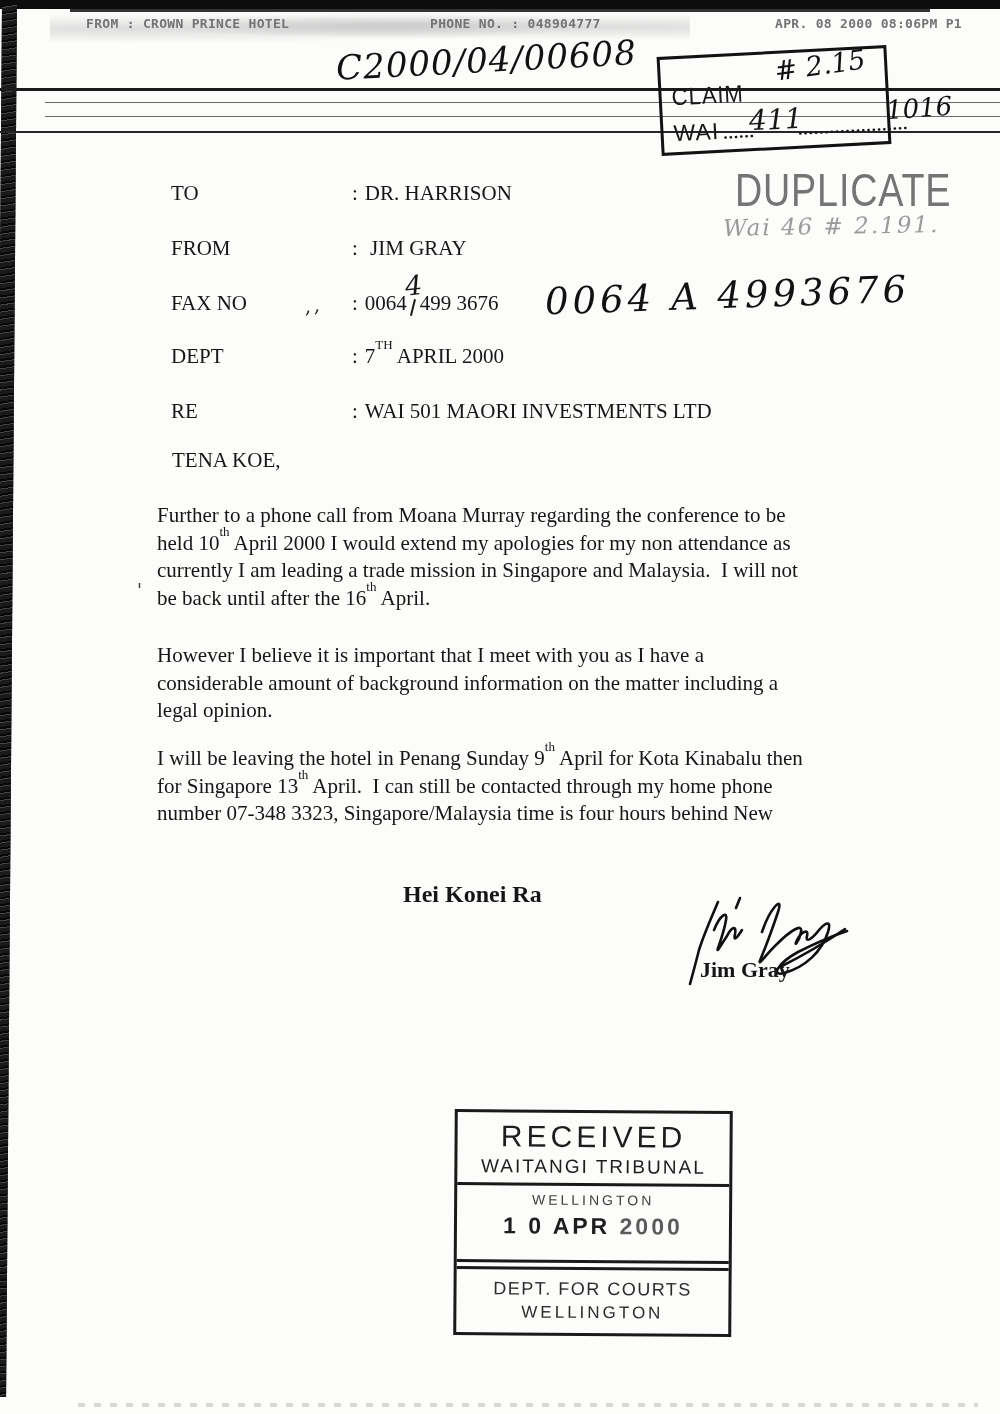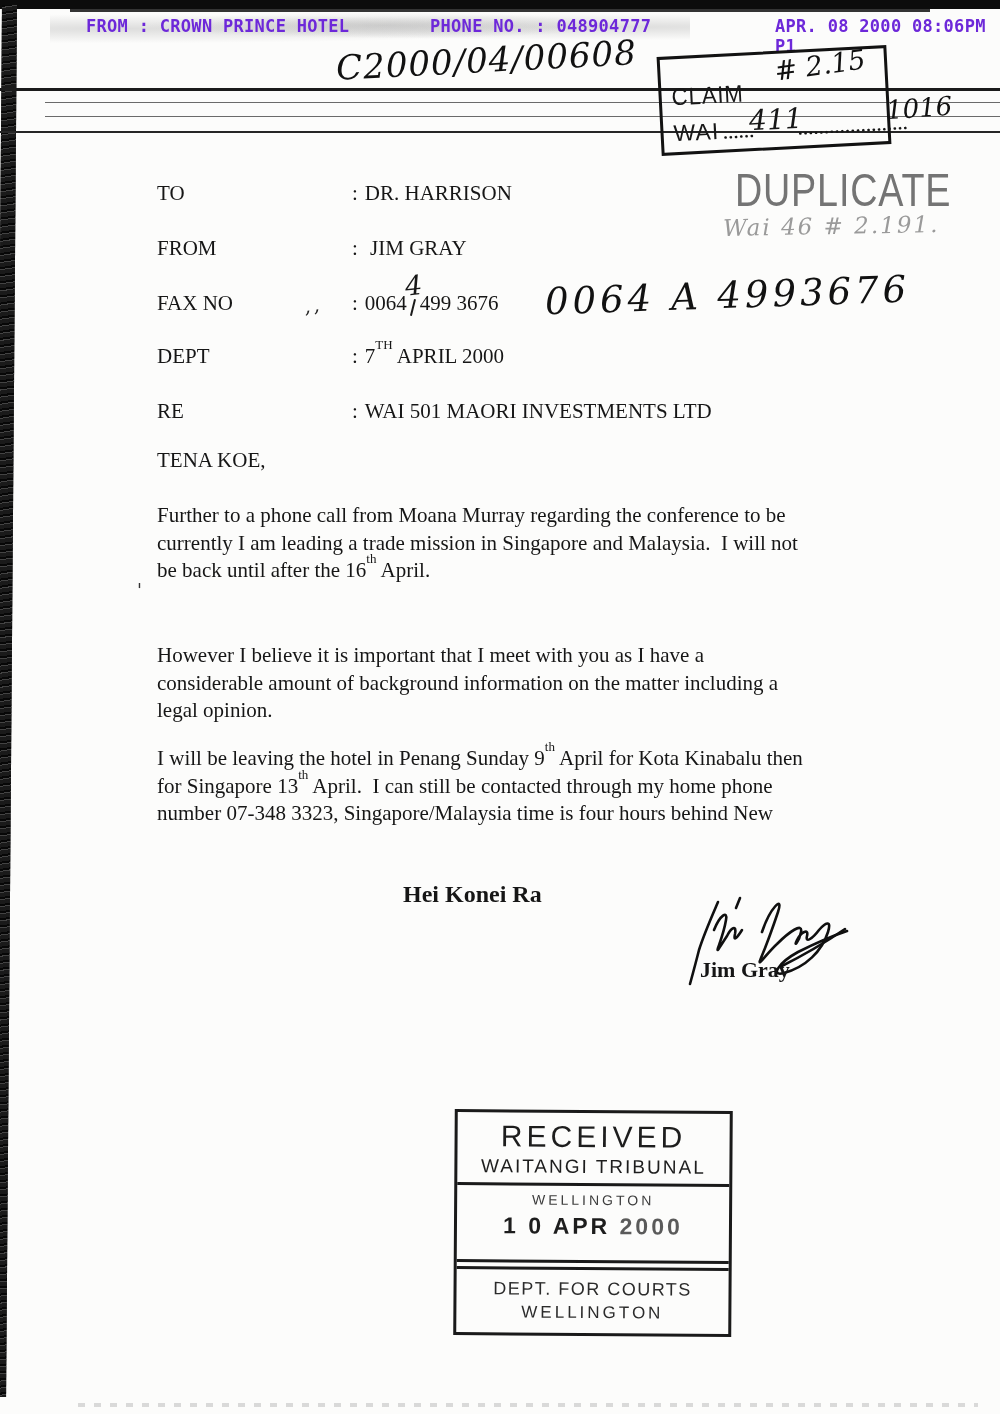--- a/index.html
+++ b/index.html
@@ -23,21 +23,21 @@
       radial-gradient(ellipse at 12% 55%, rgba(150,150,150,.30), transparent 55%),
       radial-gradient(ellipse at 52% 45%, rgba(140,140,140,.28), transparent 50%),
       radial-gradient(ellipse at 88% 50%, rgba(150,150,150,.30), transparent 55%);
   }
   .bottom-smear{
     position:absolute;left:78px;top:1403px;width:900px;height:4px;opacity:.55;
     background:repeating-linear-gradient(90deg,#bdbdbd 0 7px, transparent 7px 16px);
   }
   
   .fax-header{position:absolute;top:16px;left:0;width:1000px;height:20px;
-    font-family:"DejaVu Sans Mono",monospace;font-size:17px;font-weight:bold;color:#6d28d9;letter-spacing:.3px;}
+    font-family:"DejaVu Sans Mono",monospace;font-size:13px;font-weight:bold;color:#737373;letter-spacing:.3px;}
   .fh-from{position:absolute;left:86px;}
   .fh-phone{position:absolute;left:430px;text-align:right;}
   .fh-time{position:absolute;left:775px;}
   
   .rule{position:absolute;left:0;width:1000px;}
   .rule1{top:88px;height:3px;background:#1b1b1b;}
   .rule2{top:102px;height:1px;background:#6a6a6a;left:45px;width:955px;}
   .rule3{top:116px;height:1px;background:#6a6a6a;left:45px;width:955px;}
   .rule4{top:131px;height:2px;background:#262626;}
   
@@ -60,29 +60,29 @@
   .wai-dots{font-size:17px;font-weight:bold;letter-spacing:1px;color:#161616;}
   .wai-num{font-family:"DejaVu Serif",serif;font-style:italic;font-size:28px;position:relative;top:-7px;margin:0 -5px;}
   
   .duplicate-stamp{position:absolute;left:735px;top:162px;font-family:"Liberation Sans",sans-serif;
     font-size:46px;color:#747474;letter-spacing:1px;transform:scale(.82,1.02);transform-origin:left top;}
   .pencil-note{position:absolute;left:723px;top:213px;font-family:"DejaVu Serif",serif;font-style:italic;
     font-size:23px;color:#9a9a9a;letter-spacing:2px;transform:rotate(-1deg);}
   
   .field-row{position:absolute;left:157px;width:760px;font-size:21px;white-space:nowrap;}
   .row-to{top:181px}.row-from{top:236px}.row-fax{top:291px}.row-date{top:344px}.row-re{top:399px}
-  .f-label{position:absolute;left:0;}
+  .f-label{position:absolute;left:14px;}
   .f-value{position:absolute;left:195px;}
   .f-colon{margin-right:7px;}
   sup{font-size:13px;position:relative;top:-.45em;line-height:0;}
   .insert-slot{position:relative;display:inline-block;width:13px;height:14px;}
   .insert-slot::after{content:"";position:absolute;left:5px;top:3px;width:2px;height:17px;background:#1a1a1a;transform:rotate(14deg);}
   .insert-glyph{position:absolute;left:-2px;top:-26px;font-family:"DejaVu Serif",serif;font-style:italic;
     font-size:27px;transform:rotate(-6deg);}
-  .salutation{position:absolute;left:157px;top:448px;font-size:21px;}
+  .salutation{position:absolute;left:172px;top:448px;font-size:21px;}
   
   .para{position:absolute;left:157px;width:790px;font-size:21px;line-height:27.6px;}
   .para-1{top:502px}.para-2{top:642px}.para-3{top:745px}
   .body-line{white-space:nowrap;}
   .closing{position:absolute;left:403px;top:881px;font-size:24px;font-weight:bold;}
   
   .signature{position:absolute;left:676px;top:888px;}
   .signed-name{position:absolute;left:700px;top:957px;font-size:22px;font-weight:bold;}
   
   .received-stamp{
@@ -156,20 +156,21 @@
     <span class="f-value"><span class="f-colon">:</span><span><span>WAI 501 MAORI INVESTMENTS LTD</span></span></span>
   </div>
 
   <div class="hand fax-hand">0064 A 4993676</div>
   <div class="hand tick-marks">,,</div>
 
   <div class="salutation">TENA KOE,</div>
 
   <div class="para para-1">
       <div class="body-line"><span>Further to a phone call from Moana Murray regarding the conference to be</span></div>
+      <div class="body-line"><span>held 10</span><sup>th</sup><span> April 2000 I would extend my apologies for my non attendance as</span></div>
       <div class="body-line"><span>currently I am leading a trade mission in Singapore and Malaysia.&nbsp; I will not</span></div>
       <div class="body-line"><span>be back until after the 16</span><sup>th</sup><span> April.</span></div>
     </div>
   <div class="para para-2">
       <div class="body-line"><span>However I believe it is important that I meet with you as I have a</span></div>
       <div class="body-line"><span>considerable amount of background information on the matter including a</span></div>
       <div class="body-line"><span>legal opinion.</span></div>
     </div>
   <div class="para para-3">
       <div class="body-line"><span>I will be leaving the hotel in Penang Sunday 9</span><sup>th</sup><span> April for Kota Kinabalu then</span></div>

